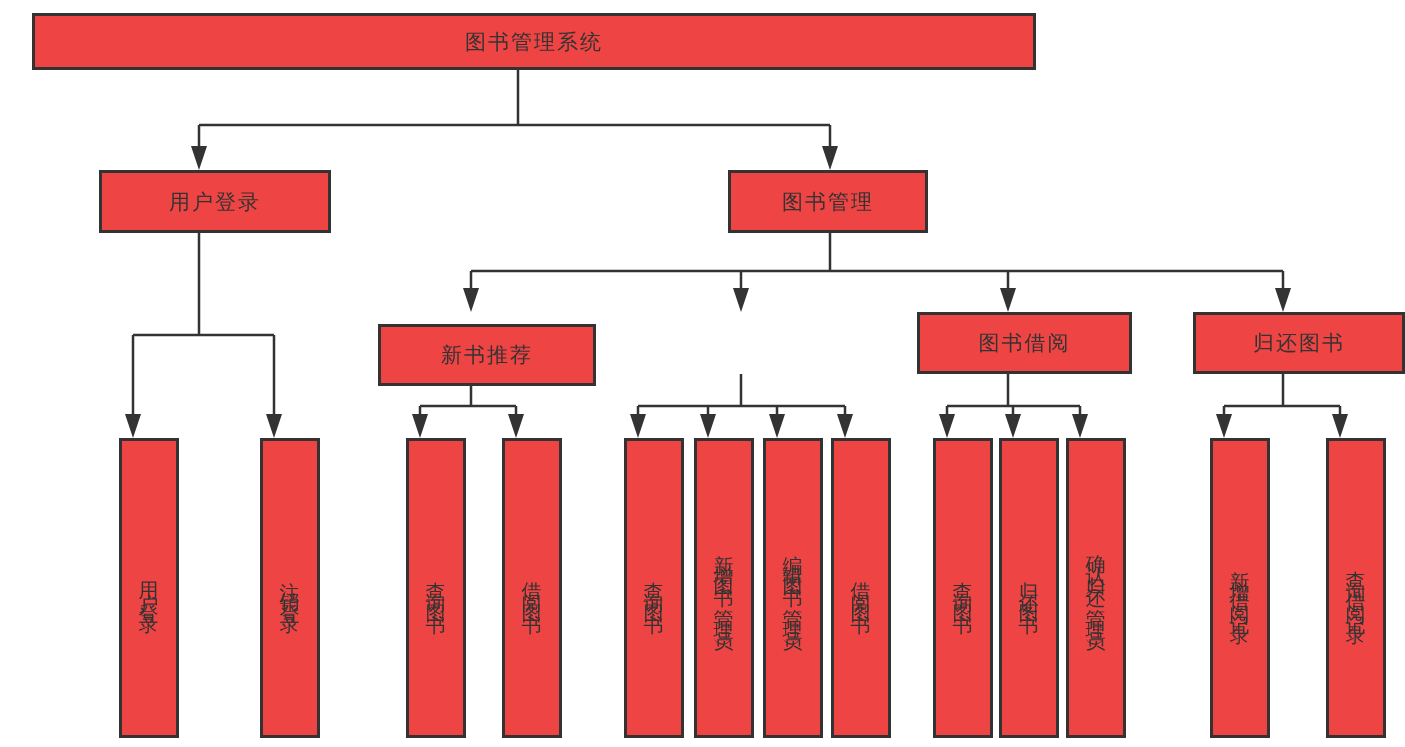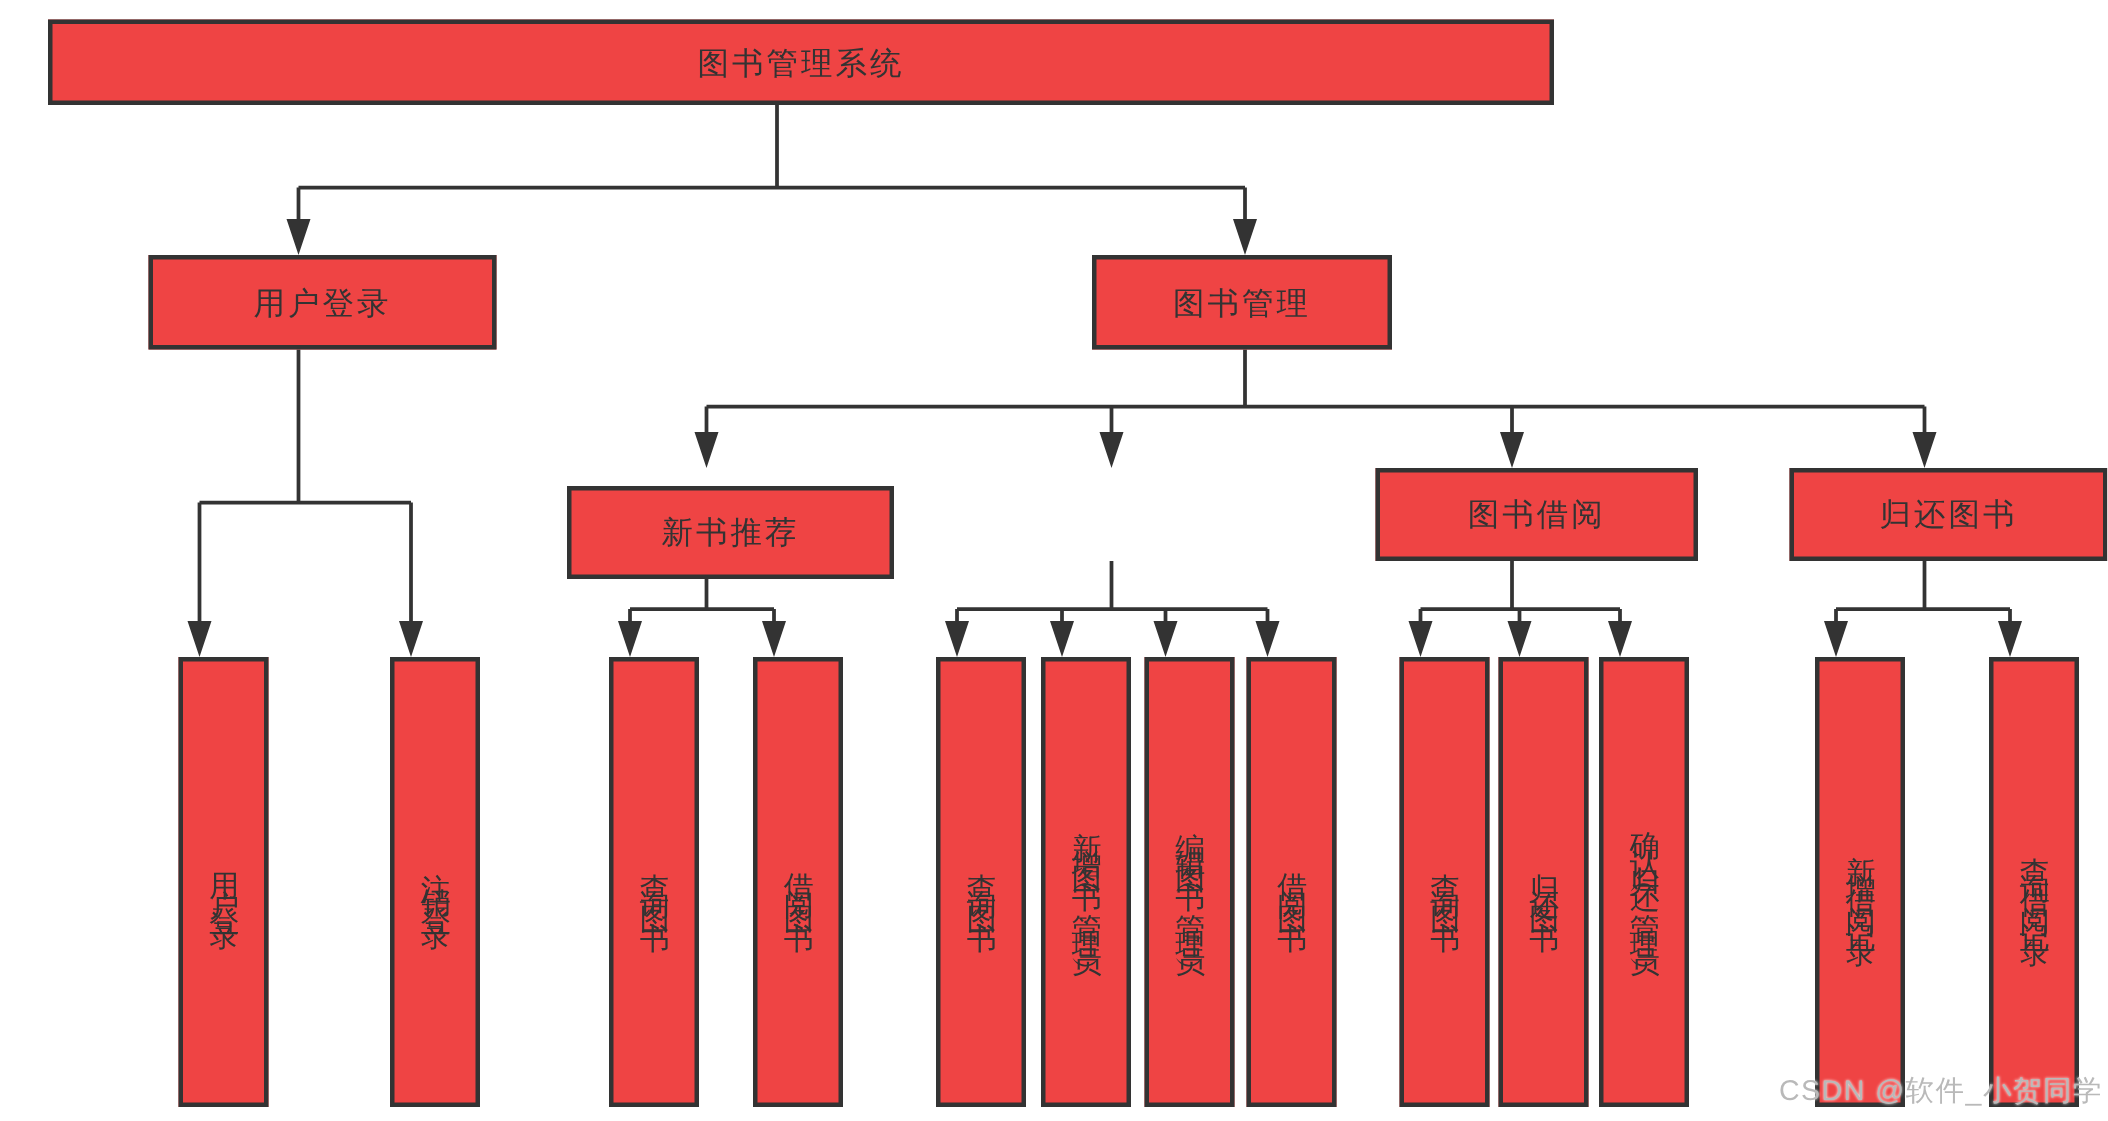--- a/index.html
+++ b/index.html
@@ -120,15 +120,14 @@
     <span class="vlbl">确认归还（管理员）</span>
   </div>
 
   <div class="node v" style="left:1194px;top:438px">
     <span class="vlbl">新增借阅记录</span>
   </div>
   <div class="node v" style="left:1310px;top:438px">
     <span class="vlbl">查询借阅记录</span>
   </div>
 
-  <div class="watermark">CSDN @软件_小贺同学</div>
 
 </div>
 
 </body></html>

